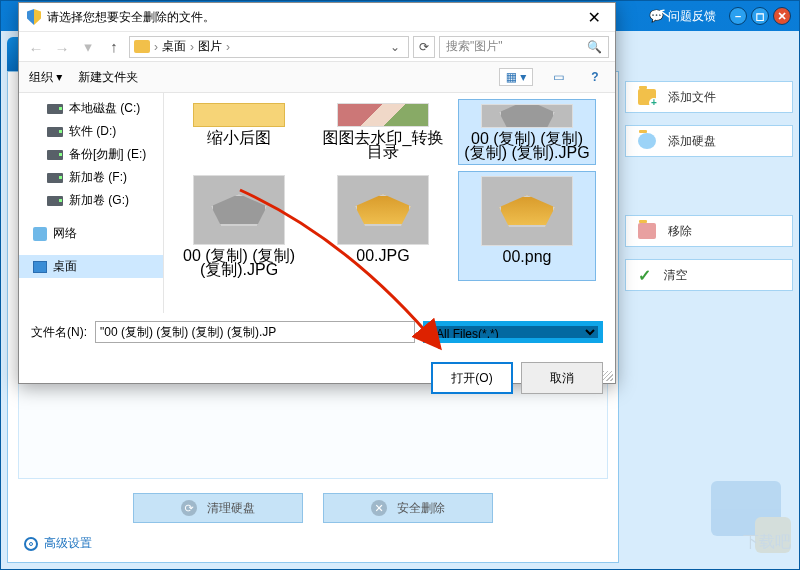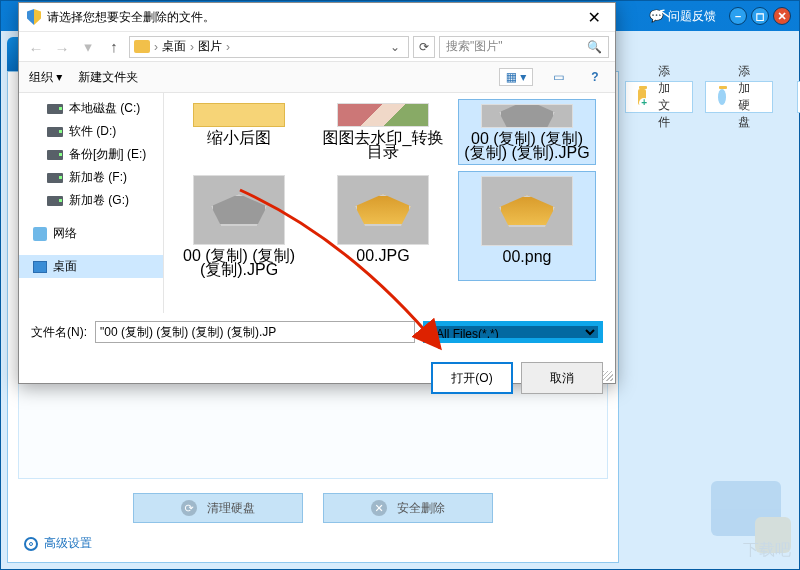--- a/index.html
+++ b/index.html
@@ -17,33 +17,33 @@
 .app-tab{background:linear-gradient(#0f8ce4,#066dc0);color:#fff;padding:8px 30px;border-radius:6px 6px 0 0;font-size:14px}
 .app-content{background:#fff;border:1px solid #8ec8ef;flex:1;display:flex;flex-direction:column;padding:10px}
 .drop-area{flex:1;border:1px solid #cfe8fa;background:#fafdff}
 .bottom-row{display:flex;gap:20px;justify-content:center;padding:14px 0 6px}
 .big-btn{width:170px;height:30px;background:#c6e3f7;border:1px solid #8fc3e8;display:flex;align-items:center;justify-content:center;gap:10px;color:#555}
 .big-btn .ic{width:16px;height:16px;border-radius:50%;background:#9fb8ca;display:flex;align-items:center;justify-content:center;color:#fff;font-size:11px}
 .adv{padding:6px 0 0 6px;color:#2176c1;display:flex;align-items:center;gap:6px}
 .adv .gear{width:14px;height:14px;border:2px solid #2176c1;border-radius:50%;position:relative}
 .adv .gear:before{content:"";position:absolute;inset:3px;border:1px solid #2176c1;border-radius:50%}
 
-.side{width:168px;display:flex;flex-direction:row;gap:12px;padding-top:44px}
+.side{width:168px;display:flex;flex-direction:column;gap:12px;padding-top:44px}
 .side-btn{height:32px;background:#fff;border:1px solid #a3d3f3;display:flex;align-items:center;gap:12px;padding:0 12px;color:#333}
 .side-btn .sic{width:18px;height:16px;background:#f2c04a;border-radius:2px;position:relative}
 .side-btn .sic:before{content:"";position:absolute;top:-3px;left:1px;width:8px;height:3px;background:#f2c04a;border-radius:1px}
 .side-btn .sic.plus:after{content:"+";position:absolute;right:-3px;bottom:-3px;color:#2a8;font-weight:bold;font-size:10px;background:#fff;border-radius:50%;width:10px;height:10px;line-height:9px;text-align:center}
 .side-btn .sic.disk{background:#9cd3f7;border-radius:50%}
 .side-btn .sic.minus{background:#e8a0a0}
 .side-btn .chk{color:#3a9d3a;font-size:16px;font-weight:bold}
 .side-sep{height:34px}
 .watermark{position:absolute;right:8px;bottom:8px;width:110px;height:90px;opacity:0.18;pointer-events:none}
 .watermark .fold{width:70px;height:55px;background:#2a7ec7;border-radius:6px;position:absolute;right:10px;top:10px}
 .watermark .lock{width:36px;height:36px;background:#caa24a;border-radius:6px;position:absolute;right:0;bottom:8px}
-.watermark .txt{position:absolute;bottom:0;right:0;font-size:16px;color:#888;font-weight:normal}
+.watermark .txt{position:absolute;bottom:8px;right:0;font-size:16px;color:#888;font-weight:normal}
 
 
 .dlg{position:absolute;left:18px;top:2px;width:598px;height:382px;background:#fff;border:1px solid #8a8a8a;box-shadow:0 4px 18px rgba(0,0,0,0.35)}
 .dlg-title{height:28px;display:flex;align-items:center;padding:0 8px;gap:6px}
 .dlg-title .shield{width:14px;height:16px;background:linear-gradient(90deg,#3b8ed8 50%,#f3c13a 50%);clip-path:polygon(50% 0,100% 15%,100% 60%,50% 100%,0 60%,0 15%)}
 .dlg-title .x{margin-left:auto;font-size:16px;padding:0 6px}
 .dlg-nav{height:30px;display:flex;align-items:center;padding:0 6px;gap:4px;border-top:1px solid #e8e8e8}
 .nav-arrow{width:22px;height:22px;display:flex;align-items:center;justify-content:center;color:#bbb;font-size:15px}
 .nav-arrow.active{color:#555}
 .crumb{flex:1;height:22px;border:1px solid #ccc;display:flex;align-items:center;padding:0 4px;gap:4px}

